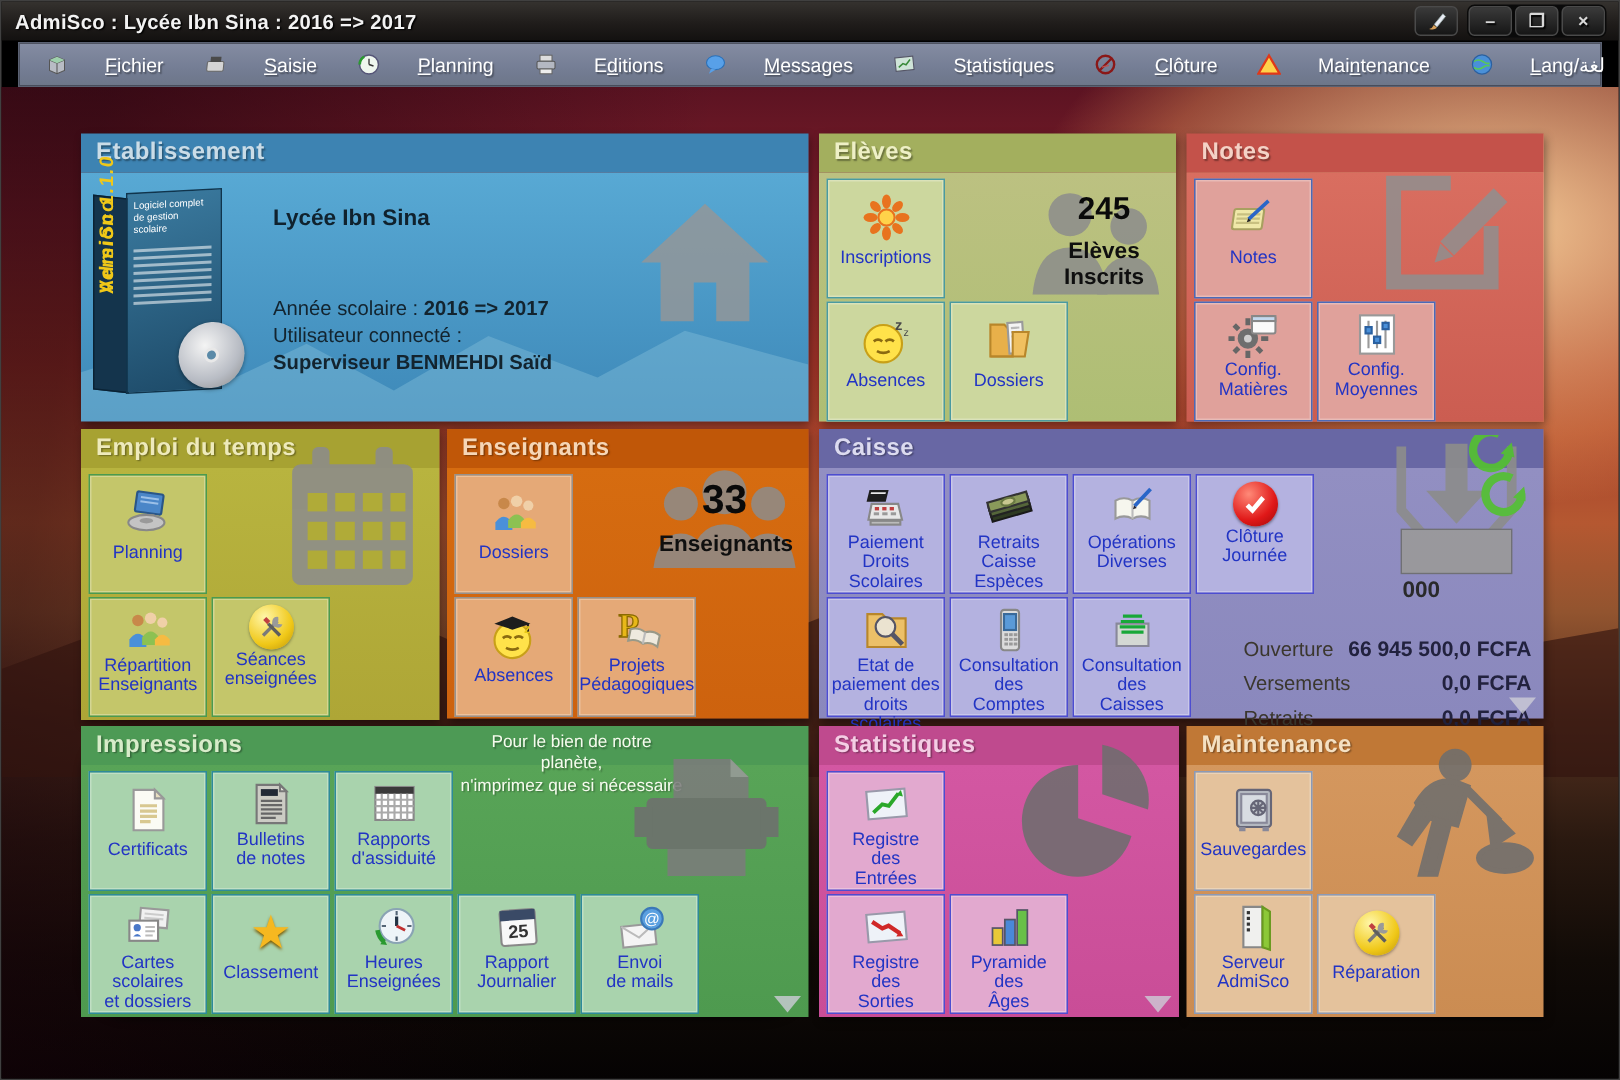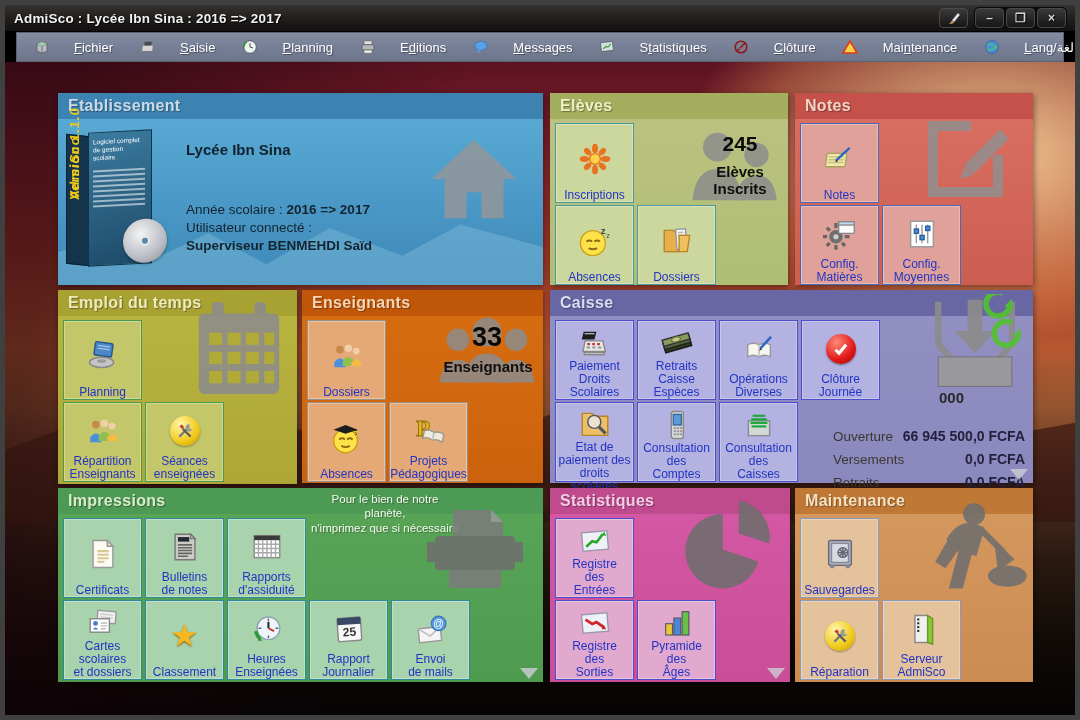--- a/index.html
+++ b/index.html
@@ -1,18 +1,18 @@
 <!DOCTYPE html>
 <html><head>
 <meta charset="utf-8">
 <style>
   html,body{margin:0;padding:0;}
   body{width:1080px;height:720px;position:relative;overflow:hidden;
        font-family:"Liberation Sans",sans-serif;background:#000;}
-  .window{position:absolute;inset:0;border:5px solid #404040;box-sizing:border-box;}
+  .window{position:absolute;inset:0;border:1px solid #404040;box-sizing:border-box;}
 
   
   .titlebar{position:absolute;left:0;right:0;top:0;height:26px;
     background:linear-gradient(180deg,#35322f 0%,#201d1b 55%,#131110 100%);
     display:flex;align-items:center;color:#f2f2f2;font-size:13.5px;font-weight:bold;
     text-shadow:1px 1px 1px #000;}
   .titlebar .t{padding-left:9px;letter-spacing:.2px;}
   .winbtns{margin-left:auto;display:flex;align-items:center;gap:6px;padding-right:8px;}
   .wbtn{width:27px;height:18px;border-radius:4px;border:1px solid #4a4a4a;
     background:linear-gradient(180deg,#3a3a3a,#161616);display:flex;align-items:center;
@@ -43,21 +43,21 @@
   .panel{position:absolute;box-shadow:1px 2px 6px rgba(0,0,0,.45);}
   .panel .hd{height:26px;display:flex;align-items:center;padding-left:10px;
     font-size:16px;font-weight:bold;letter-spacing:.3px;text-shadow:1px 1px 1px rgba(0,0,0,.35);}
   .panel .bd{position:absolute;left:0;right:0;top:26px;bottom:0;}
   .trow{position:absolute;display:flex;gap:3px;left:5px;}
   .tile{width:79px;height:80px;box-sizing:border-box;border:1px solid #666;
     display:flex;flex-direction:column;align-items:center;cursor:pointer;
     box-shadow:inset 0 0 0 1px rgba(255,255,255,.28);}
   .tile .ticn{flex:1;display:flex;align-items:center;justify-content:center;padding-top:4px;}
   .tile .tlbl{white-space:pre-line;text-align:center;font-size:12px;line-height:1.08;
-    color:#2234c4;padding-bottom:0;}
+    color:#2234c4;padding-bottom:20px;}
   .bigicon{position:absolute;opacity:.92;}
   .more{position:absolute;right:5px;bottom:3px;width:0;height:0;cursor:pointer;
     border-left:9px solid transparent;border-right:9px solid transparent;
     border-top:11px solid rgba(205,205,215,.8);}
 
   
   .p-etab{left:53px;top:88px;width:485px;height:192px;}
   .p-etab .hd{background:#3d83b2;color:#cadce7;}
   .p-etab .bd{background:linear-gradient(180deg,#58a9d4,#3d88b8);}
   .etab-mtn{position:absolute;left:0;right:0;bottom:0;height:52%;background:#79b7d6;opacity:.5;
@@ -919,44 +919,44 @@
                 <rect x="5" y="20" width="3" height="2" fill="#889"></rect>
                 <rect x="16" y="20" width="3" height="2" fill="#889"></rect>
               </svg>
             </span>
             <span class="tlbl">Sauvegardes</span>
           </div>
         </div>
       <div class="trow" style="top:86px">
           <div class="tile">
             <span class="ticn">
+              <svg width="34" height="34" viewBox="0 0 24 24">
+                <path d="M7 2.5 h9 v19 H7z" fill="#f0f0ee" stroke="#888"></path>
+                <path d="M16 2.5 l3.5 2.2 v18 l-3.5 -1.2z" fill="#8cc838" stroke="#6a9a20"></path>
+                <g fill="#333">
+                  <rect x="8.6" y="4.5" width="1.5" height="1.5"></rect>
+                  <rect x="8.6" y="7.2" width="1.5" height="1.5"></rect>
+                  <rect x="8.6" y="9.9" width="1.5" height="1.5"></rect>
+                  <rect x="8.6" y="12.6" width="1.5" height="1.5"></rect>
+                </g>
+              </svg>
+            </span>
+            <span class="tlbl">Serveur
+AdmiSco</span>
+          </div>
+          <div class="tile">
+            <span class="ticn">
               <span class="ball">
                 <svg width="18" height="18" viewBox="0 0 16 16">
                   <path d="M3 13 L11.5 4.5" stroke="#7a7a7a" stroke-width="2"></path>
                   <path d="M12 2 a3.2 3.2 0 1 0 2.5 4.5 l-2.8 -.4 .4 -2.6z" fill="#9a9a9a"></path>
                   <path d="M13 13 L6 6" stroke="#5e5e5e" stroke-width="2"></path>
                   <path d="M4 3 l2.4 2.4" stroke="#c04040" stroke-width="2.6"></path>
                 </svg>
               </span>
             </span>
             <span class="tlbl">Réparation</span>
           </div>
-          <div class="tile">
-            <span class="ticn">
-              <svg width="34" height="34" viewBox="0 0 24 24">
-                <path d="M7 2.5 h9 v19 H7z" fill="#f0f0ee" stroke="#888"></path>
-                <path d="M16 2.5 l3.5 2.2 v18 l-3.5 -1.2z" fill="#8cc838" stroke="#6a9a20"></path>
-                <g fill="#333">
-                  <rect x="8.6" y="4.5" width="1.5" height="1.5"></rect>
-                  <rect x="8.6" y="7.2" width="1.5" height="1.5"></rect>
-                  <rect x="8.6" y="9.9" width="1.5" height="1.5"></rect>
-                  <rect x="8.6" y="12.6" width="1.5" height="1.5"></rect>
-                </g>
-              </svg>
-            </span>
-            <span class="tlbl">Serveur
-AdmiSco</span>
-          </div>
         </div>
     </div>
   </div>
 
 </div>
 
 </body></html>

